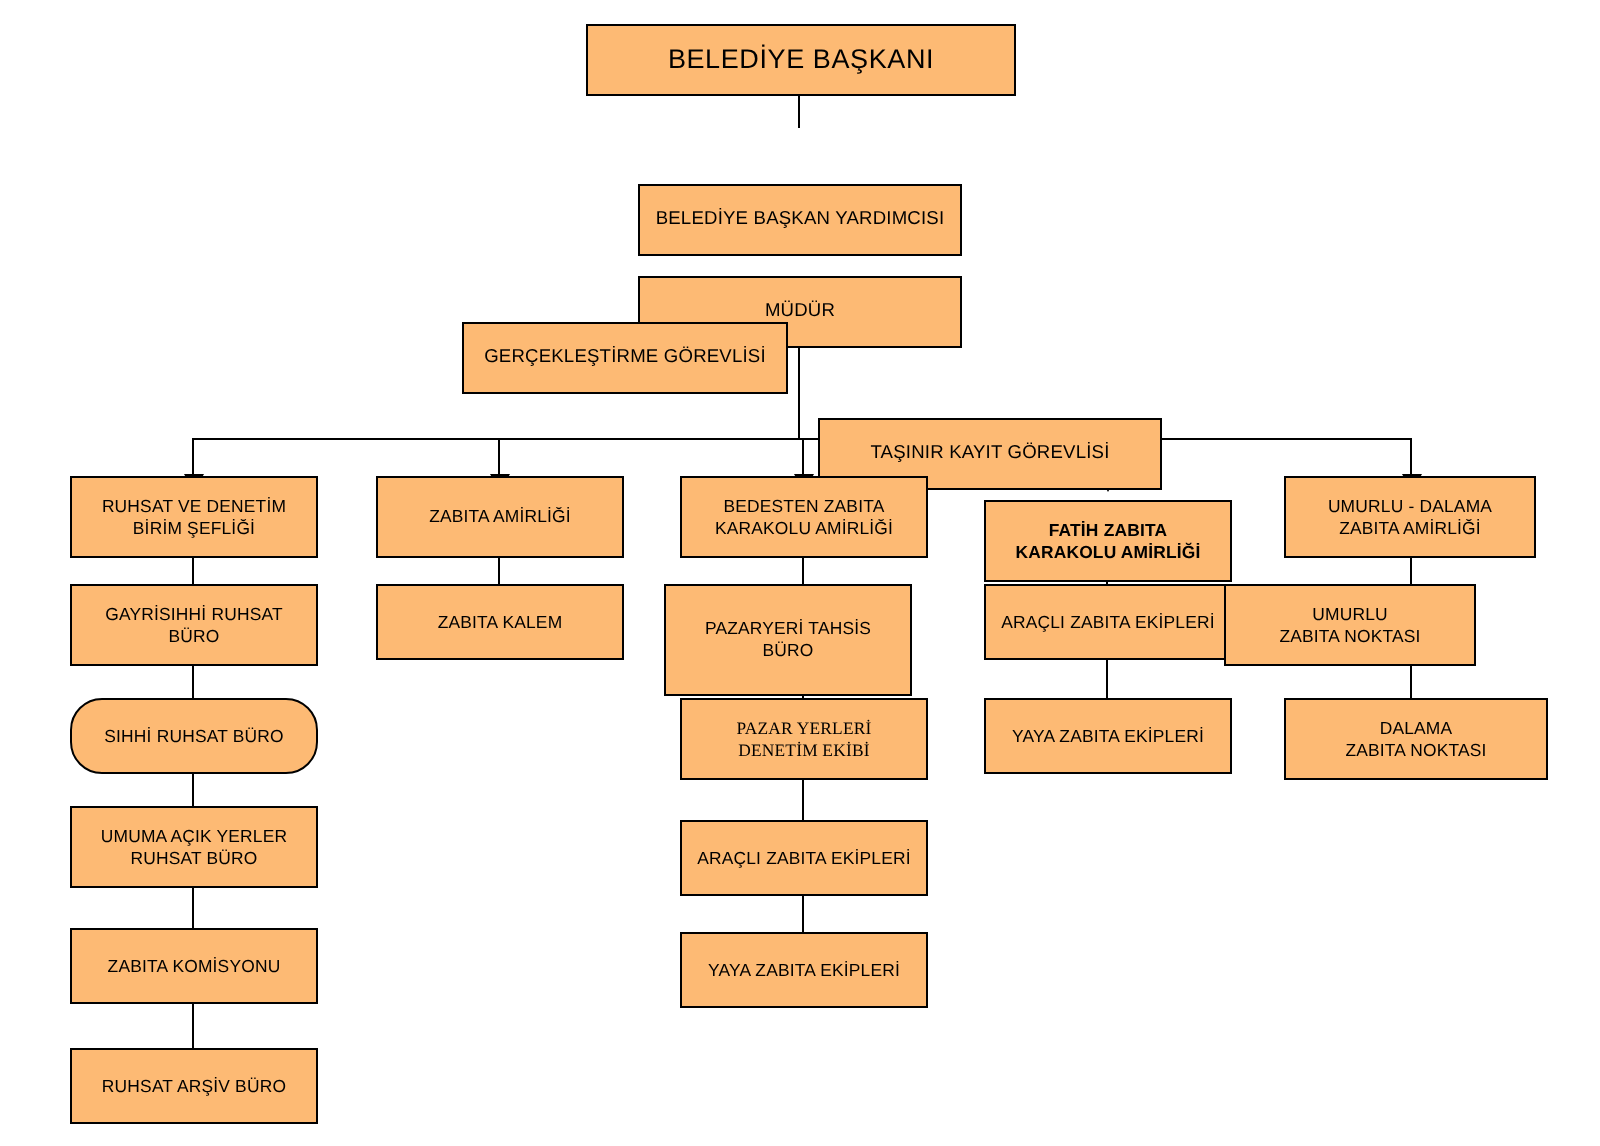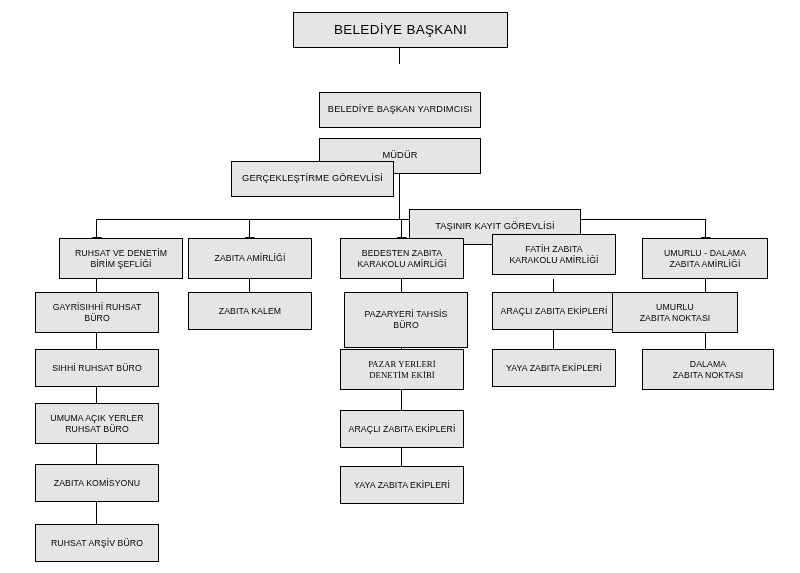--- a/index.html
+++ b/index.html
@@ -8,21 +8,21 @@
     background:#ffffff;
     font-family:"Liberation Sans", sans-serif;
     overflow:hidden;
   }
   #chart{position:relative;width:800px;height:573px;}
 
   .box{
     position:absolute;
     box-sizing:border-box;
     border:1.3px solid #000000;
-    background:#e5e5e5;
+    background:#fdba74;
     color:#000000;
     display:flex;
     align-items:center;
     justify-content:center;
     text-align:center;
     line-height:1.25;
     letter-spacing:0.1px;
     white-space:pre-line;
     z-index:3;
   }
@@ -72,63 +72,63 @@
 
   <div class="vline" style="left:401px;top:219px;height:20px;"></div>
   <div class="arrow" style="left:397px;top:237px;"></div>
 
   <div class="vline" style="left:553px;top:219px;height:20px;"></div>
   <div class="arrow" style="left:549px;top:237px;"></div>
 
   <div class="vline" style="left:705px;top:219px;height:20px;"></div>
   <div class="arrow" style="left:701px;top:237px;"></div>
 
-  <div class="box unit" style="left:35px;top:238px;width:124px;height:41px;margin-left:24px;">RUHSAT VE DENETİM
+  <div class="box unit" style="left:35px;top:238px;width:124px;height:41px;">RUHSAT VE DENETİM
 BİRİM ŞEFLİĞİ</div>
   <div class="vline" style="left:96px;top:279px;height:13px;"></div>
 
   <div class="box unit" style="left:35px;top:292px;width:124px;height:41px;">GAYRİSIHHİ RUHSAT
 BÜRO</div>
   <div class="vline" style="left:96px;top:333px;height:16px;"></div>
 
-  <div class="box unit" style="left:35px;top:349px;width:124px;height:38px;">SIHHİ RUHSAT BÜRO</div>
+  <div class="box unit" style="left:35px;top:349px;width:124px;height:38px;border-radius:16px;">SIHHİ RUHSAT BÜRO</div>
   <div class="vline" style="left:96px;top:387px;height:16px;"></div>
 
   <div class="box unit" style="left:35px;top:403px;width:124px;height:41px;">UMUMA AÇIK YERLER
 RUHSAT BÜRO</div>
   <div class="vline" style="left:96px;top:444px;height:20px;"></div>
 
   <div class="box unit" style="left:35px;top:464px;width:124px;height:38px;">ZABITA KOMİSYONU</div>
   <div class="vline" style="left:96px;top:502px;height:22px;"></div>
 
   <div class="box unit" style="left:35px;top:524px;width:124px;height:38px;">RUHSAT ARŞİV BÜRO</div>
 
   <div class="box unit" style="left:188px;top:238px;width:124px;height:41px;">ZABITA AMİRLİĞİ</div>
   <div class="vline" style="left:249px;top:279px;height:13px;"></div>
 
   <div class="box unit" style="left:188px;top:292px;width:124px;height:38px;text-align:center;">ZABITA KALEM</div>
 
   <div class="box unit" style="left:340px;top:238px;width:124px;height:41px;">BEDESTEN ZABITA
 KARAKOLU AMİRLİĞİ</div>
   <div class="vline" style="left:401px;top:279px;height:13px;"></div>
 
-  <div class="box unit" style="left:344px;top:292px;width:124px;height:56px;">PAZARYERİ TAHSİS
+  <div class="box unit" style="left:332px;top:292px;width:124px;height:56px;">PAZARYERİ TAHSİS
 BÜRO</div>
   <div class="vline" style="left:401px;top:333px;height:16px;"></div>
 
   <div class="box unit" style="left:340px;top:349px;width:124px;height:41px;font-family:Liberation Serif, serif;">PAZAR YERLERİ
 DENETİM EKİBİ</div>
   <div class="vline" style="left:401px;top:390px;height:20px;"></div>
 
   <div class="box unit" style="left:340px;top:410px;width:124px;height:38px;">ARAÇLI ZABITA EKİPLERİ</div>
   <div class="vline" style="left:401px;top:448px;height:18px;"></div>
 
   <div class="box unit" style="left:340px;top:466px;width:124px;height:38px;">YAYA ZABITA EKİPLERİ</div>
 
-  <div class="box unit" style="left:492px;top:234px;width:124px;height:41px;">FATİH ZABITA
+  <div class="box unit" style="left:492px;top:250px;width:124px;height:41px;font-weight:bold;">FATİH ZABITA
 KARAKOLU AMİRLİĞİ</div>
   <div class="vline" style="left:553px;top:279px;height:13px;"></div>
 
   <div class="box unit" style="left:492px;top:292px;width:124px;height:38px;">ARAÇLI ZABITA EKİPLERİ</div>
   <div class="vline" style="left:553px;top:330px;height:19px;"></div>
 
   <div class="box unit" style="left:492px;top:349px;width:124px;height:38px;">YAYA ZABITA EKİPLERİ</div>
 
   <div class="box unit" style="left:642px;top:238px;width:126px;height:41px;">UMURLU - DALAMA
 ZABITA AMİRLİĞİ</div>

